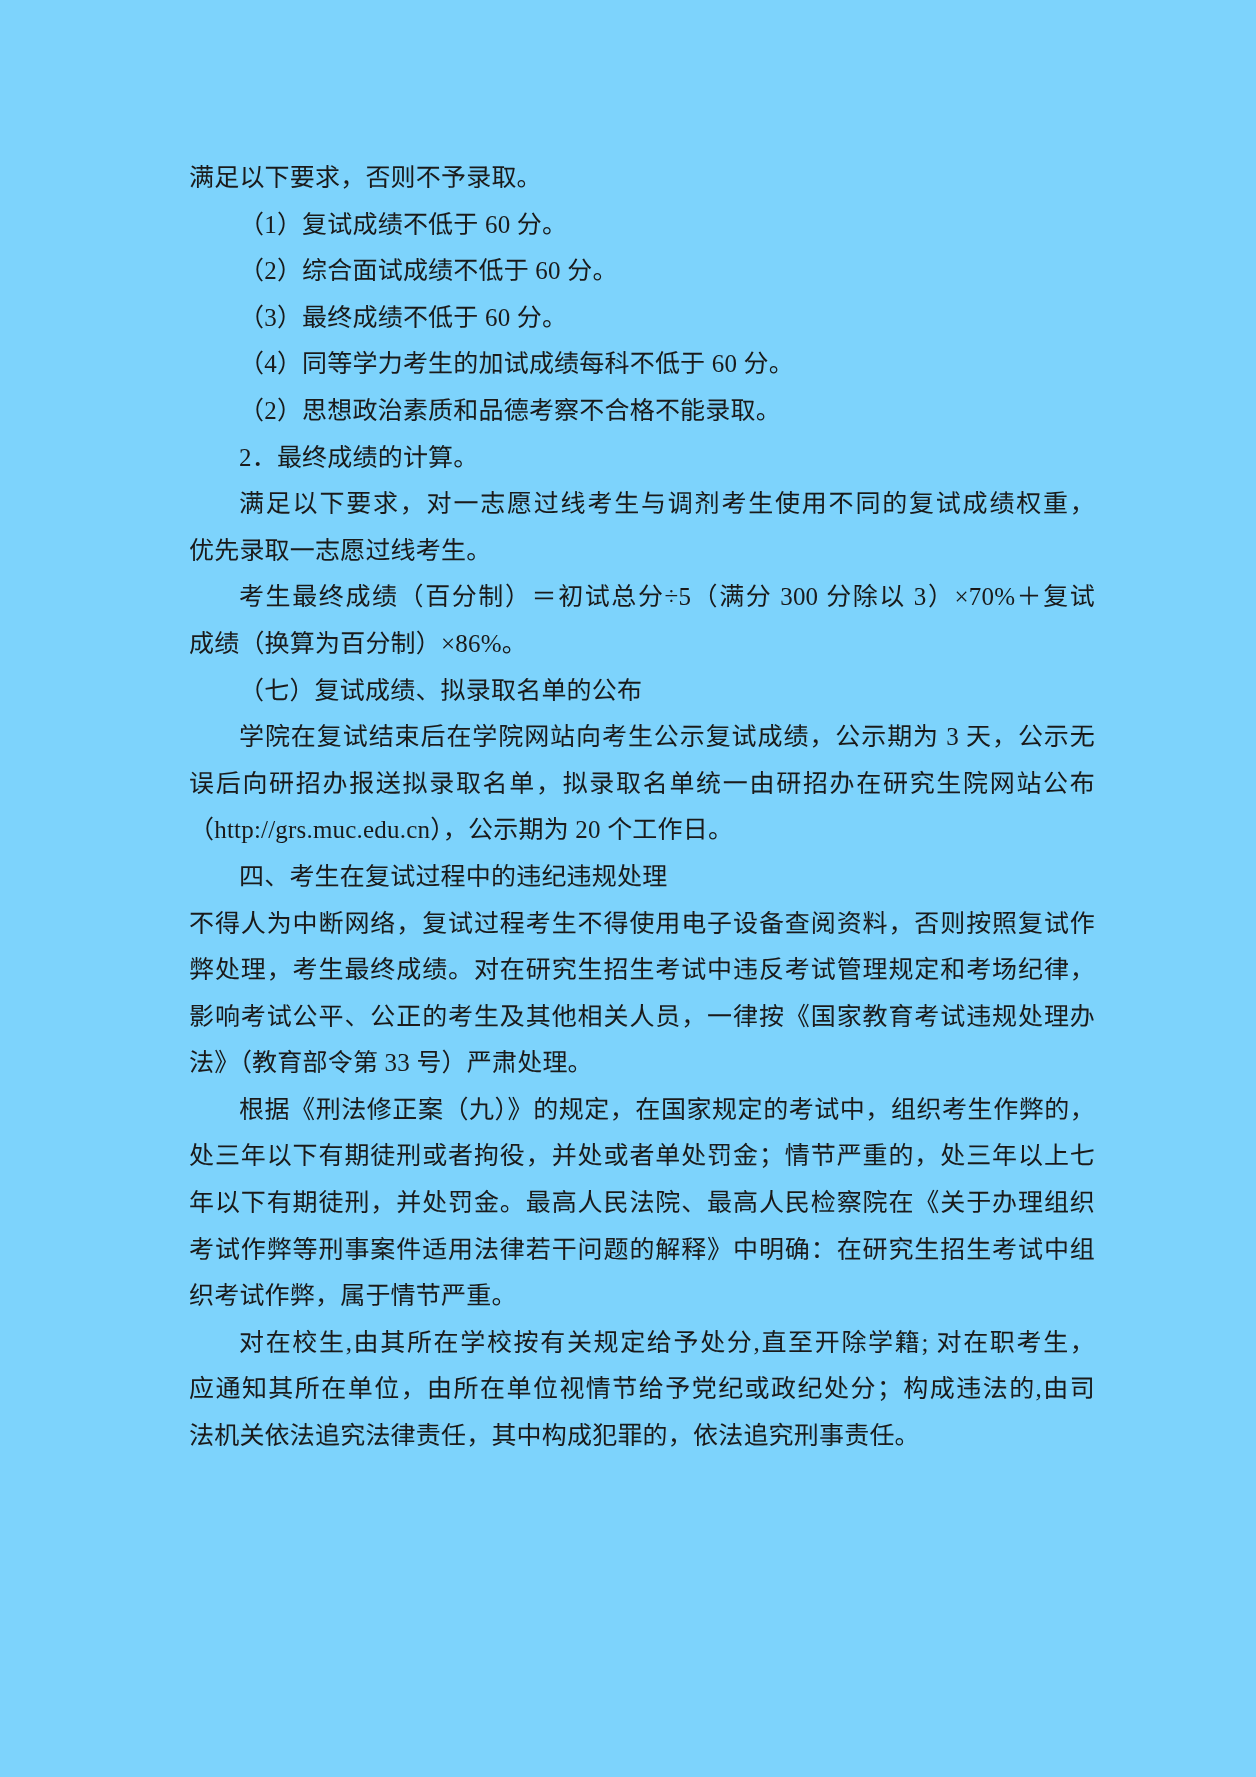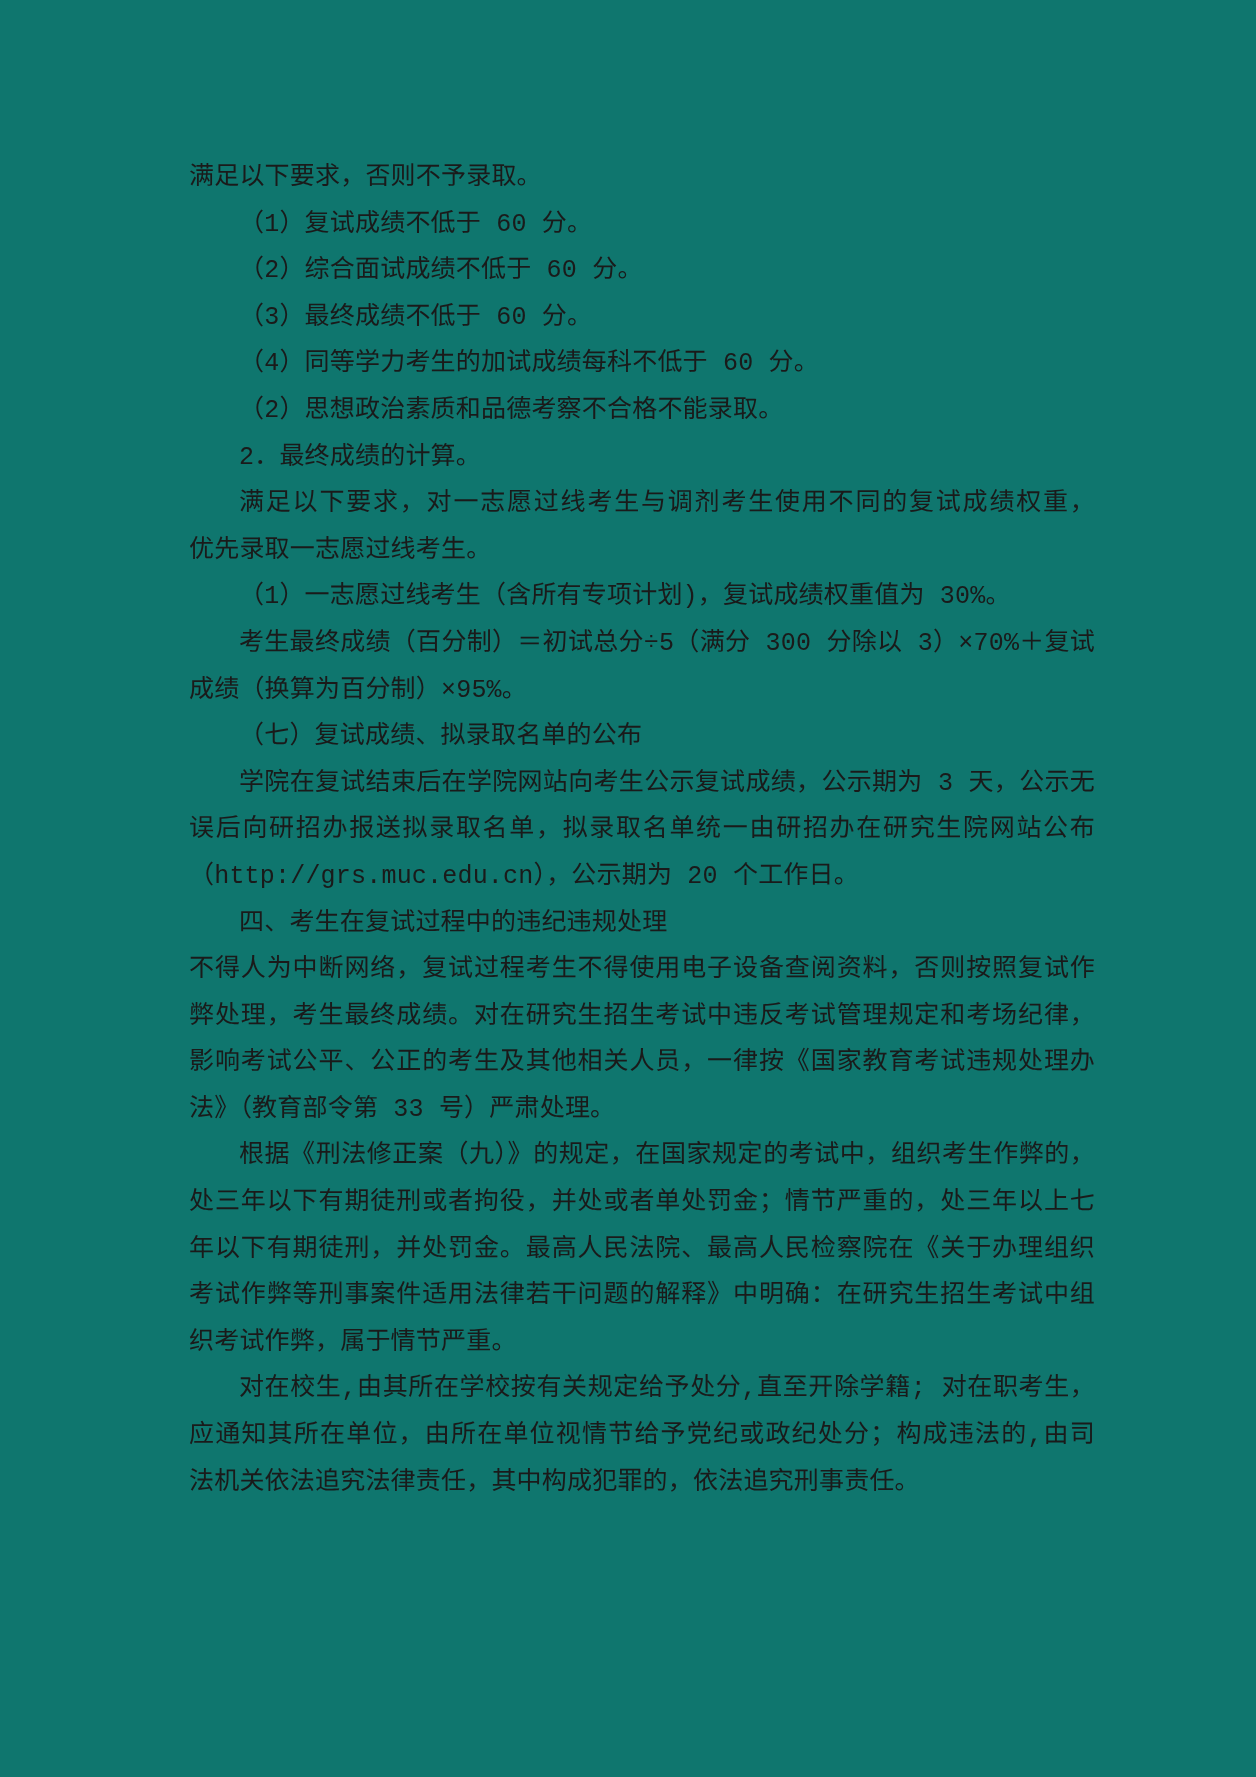--- a/index.html
+++ b/index.html
@@ -4,23 +4,23 @@
 <style>
   html, body {
     margin: 0;
     padding: 0;
     background: #ffffff;
   }
   .page {
     position: relative;
     width: 1256px;
     height: 1777px;
-    background: #0f766e;
+    background: #7dd3fc;
     overflow: hidden;
-    font-family: Liberation Mono, monospace;
+    font-family: Liberation Serif, serif;
   }
   .text-block {
     position: absolute;
     left: 189px;
     top: 155px;
     width: 906px;
     color: #1a1a1a;
   }
   .paragraph {
     margin: 0;
@@ -68,25 +68,22 @@
         <div class="line indent">（2）思想政治素质和品德考察不合格不能录取。</div>
       </div>
       <div class="paragraph">
         <div class="line indent">2．最终成绩的计算。</div>
       </div>
       <div class="paragraph">
         <div class="line indent fill">满足以下要求，对一志愿过线考生与调剂考生使用不同的复试成绩权重，</div>
         <div class="line">优先录取一志愿过线考生。</div>
       </div>
       <div class="paragraph">
-        <div class="line indent">（1）一志愿过线考生（含所有专项计划)，复试成绩权重值为 30%。</div>
-      </div>
-      <div class="paragraph">
         <div class="line indent fill">考生最终成绩（百分制）＝初试总分÷5（满分 300 分除以 3）×70%＋复试</div>
-        <div class="line">成绩（换算为百分制）×95%。</div>
+        <div class="line">成绩（换算为百分制）×86%。</div>
       </div>
       <div class="paragraph">
         <div class="line indent">（七）复试成绩、拟录取名单的公布</div>
       </div>
       <div class="paragraph">
         <div class="line indent fill">学院在复试结束后在学院网站向考生公示复试成绩，公示期为 3 天，公示无</div>
         <div class="line fill">误后向研招办报送拟录取名单，拟录取名单统一由研招办在研究生院网站公布</div>
         <div class="line">（http://grs.muc.edu.cn），公示期为 20 个工作日。</div>
       </div>
       <div class="paragraph">

